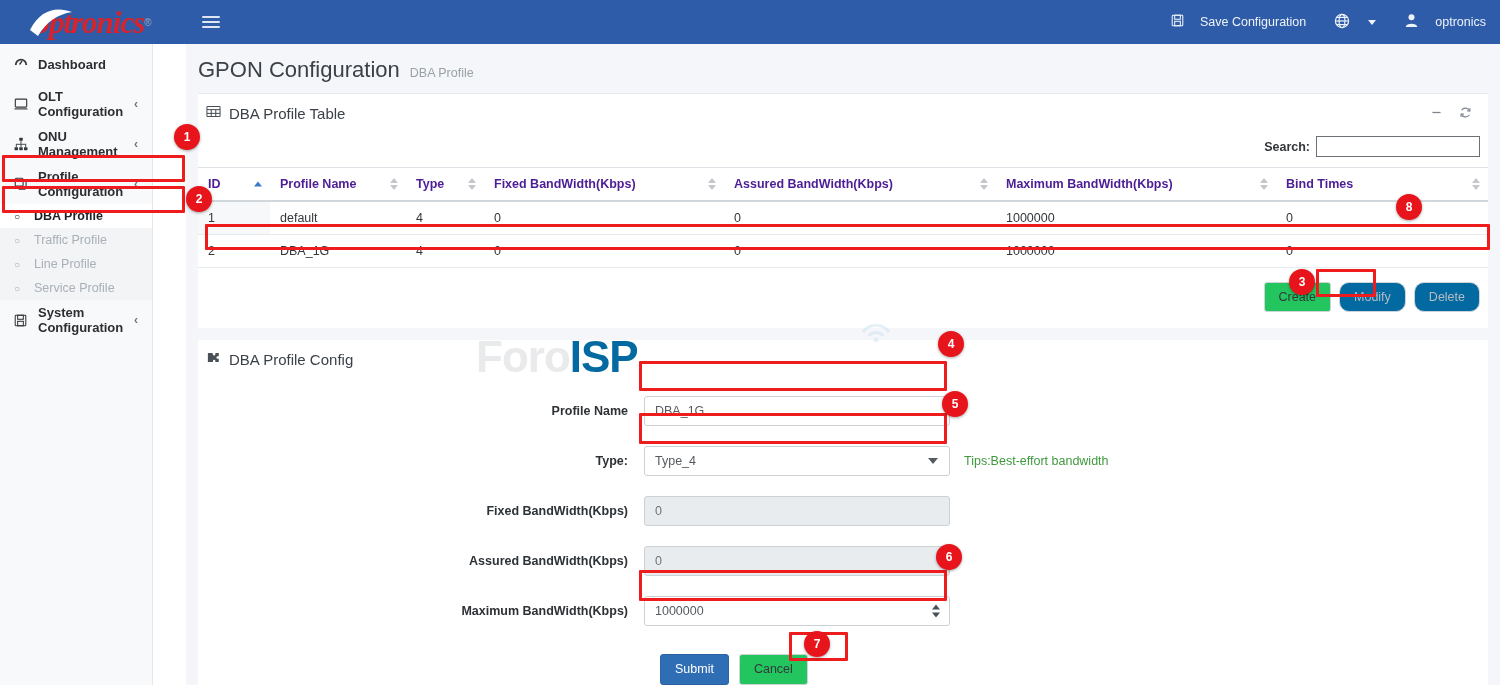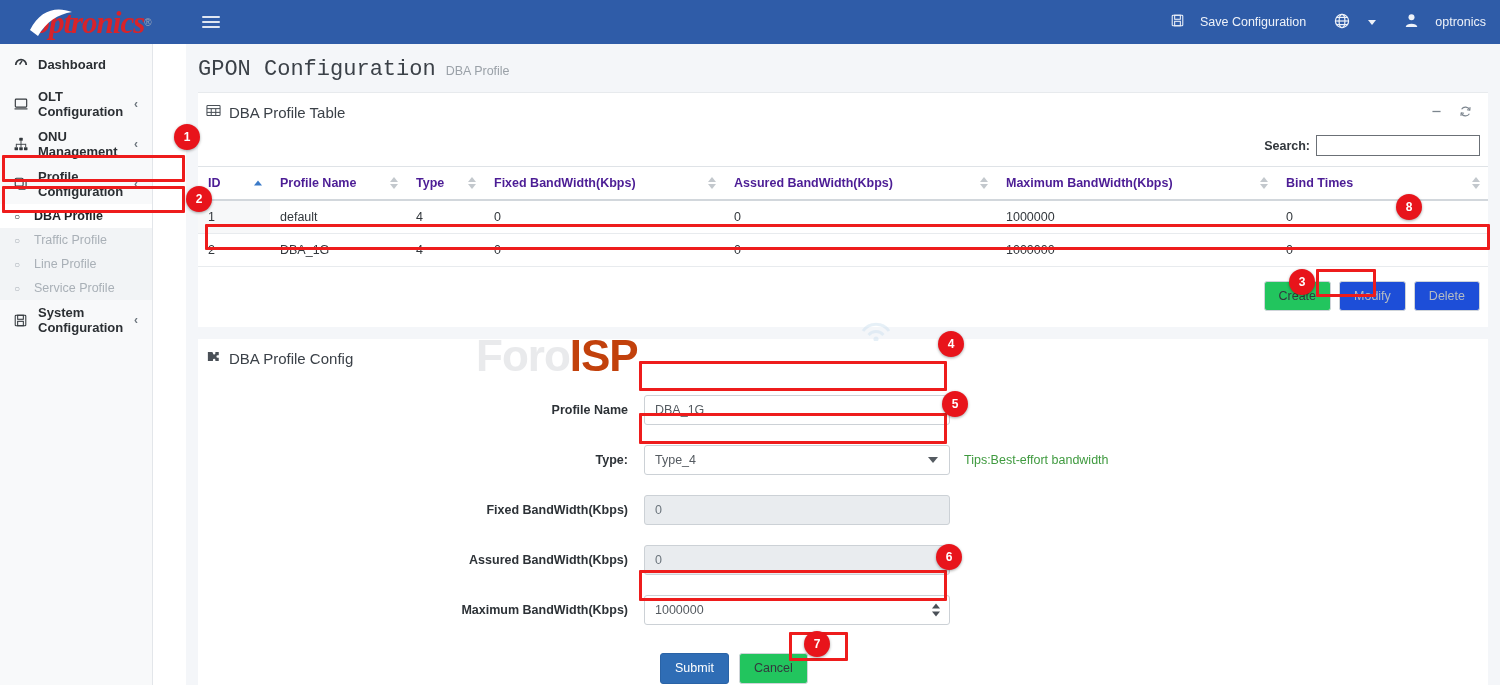--- a/index.html
+++ b/index.html
@@ -87,21 +87,21 @@
 
   
   .content {
     position: absolute; top: 44px; left: 186px; width: 1314px; height: 641px;
     background: #f4f6f9; overflow: hidden;
   }
   .page-head {
     padding: 13px 0 10px 12px; background: #f4f6f9;
     display: flex; align-items: baseline; gap: 10px;
   }
-  .page-title { font-size: 22px; color: #3b4148; font-weight: normal; font-family: Liberation Mono, monospace; }
+  .page-title { font-size: 22px; color: #3b4148; font-weight: normal; }
   .page-sub { font-size: 12.5px; color: #9aa1a8; }
 
   .panel {
     background: #fff; margin: 0 12px 0 12px; border-top: 1px solid #e7eaed;
     position: relative;
   }
   .panel-head {
     display: flex; align-items: center; height: 38px; padding: 0 8px;
     border-bottom: 0;
   }
@@ -147,35 +147,35 @@
 
   .btn-row {
     display: flex; justify-content: flex-end; gap: 8px;
     padding: 14px 8px 16px 8px;
   }
   .btn {
     font-size: 12.5px; padding: 6px 14px; border: 1px solid #cfd4d9;
     background: #22c55e; color: #33383d; border-radius: 3px; cursor: pointer;
     font-family: "Liberation Sans", sans-serif; line-height: 1.3;
   }
-  .btn.disabled { color: #b5bcc2; background: #1d4ed8; cursor: default; }
+  .btn.disabled { color: #b5bcc2; background: #0369a1; cursor: default; border-radius: 10px; }
   .btn.primary { background: #2f6db5; border-color: #2a63a6; color: #fff; }
 
   
   .panel2 {
     background: #fff; margin: 12px 12px 0 12px; position: relative;
     padding-bottom: 20px; min-height: 330px;
   }
   .watermark {
     position: absolute; left: 278px; top: -8px; z-index: 0;
     font-size: 44px; font-weight: bold; font-family: "Liberation Sans", sans-serif;
     letter-spacing: -1px; pointer-events: none; user-select: none;
   }
   .wm-foro { color: #e9eaec; }
-  .wm-isp { color: #c2410c; }
+  .wm-isp { color: #0369a1; }
   .wm-wifi {
     position: absolute; left: 383px; top: -16px; width: 34px; height: 26px;
     overflow: hidden; opacity: .5;
   }
 
   .form-row {
     display: flex; align-items: center; margin-bottom: 20px;
     position: relative; z-index: 2;
   }
   .form-label {

